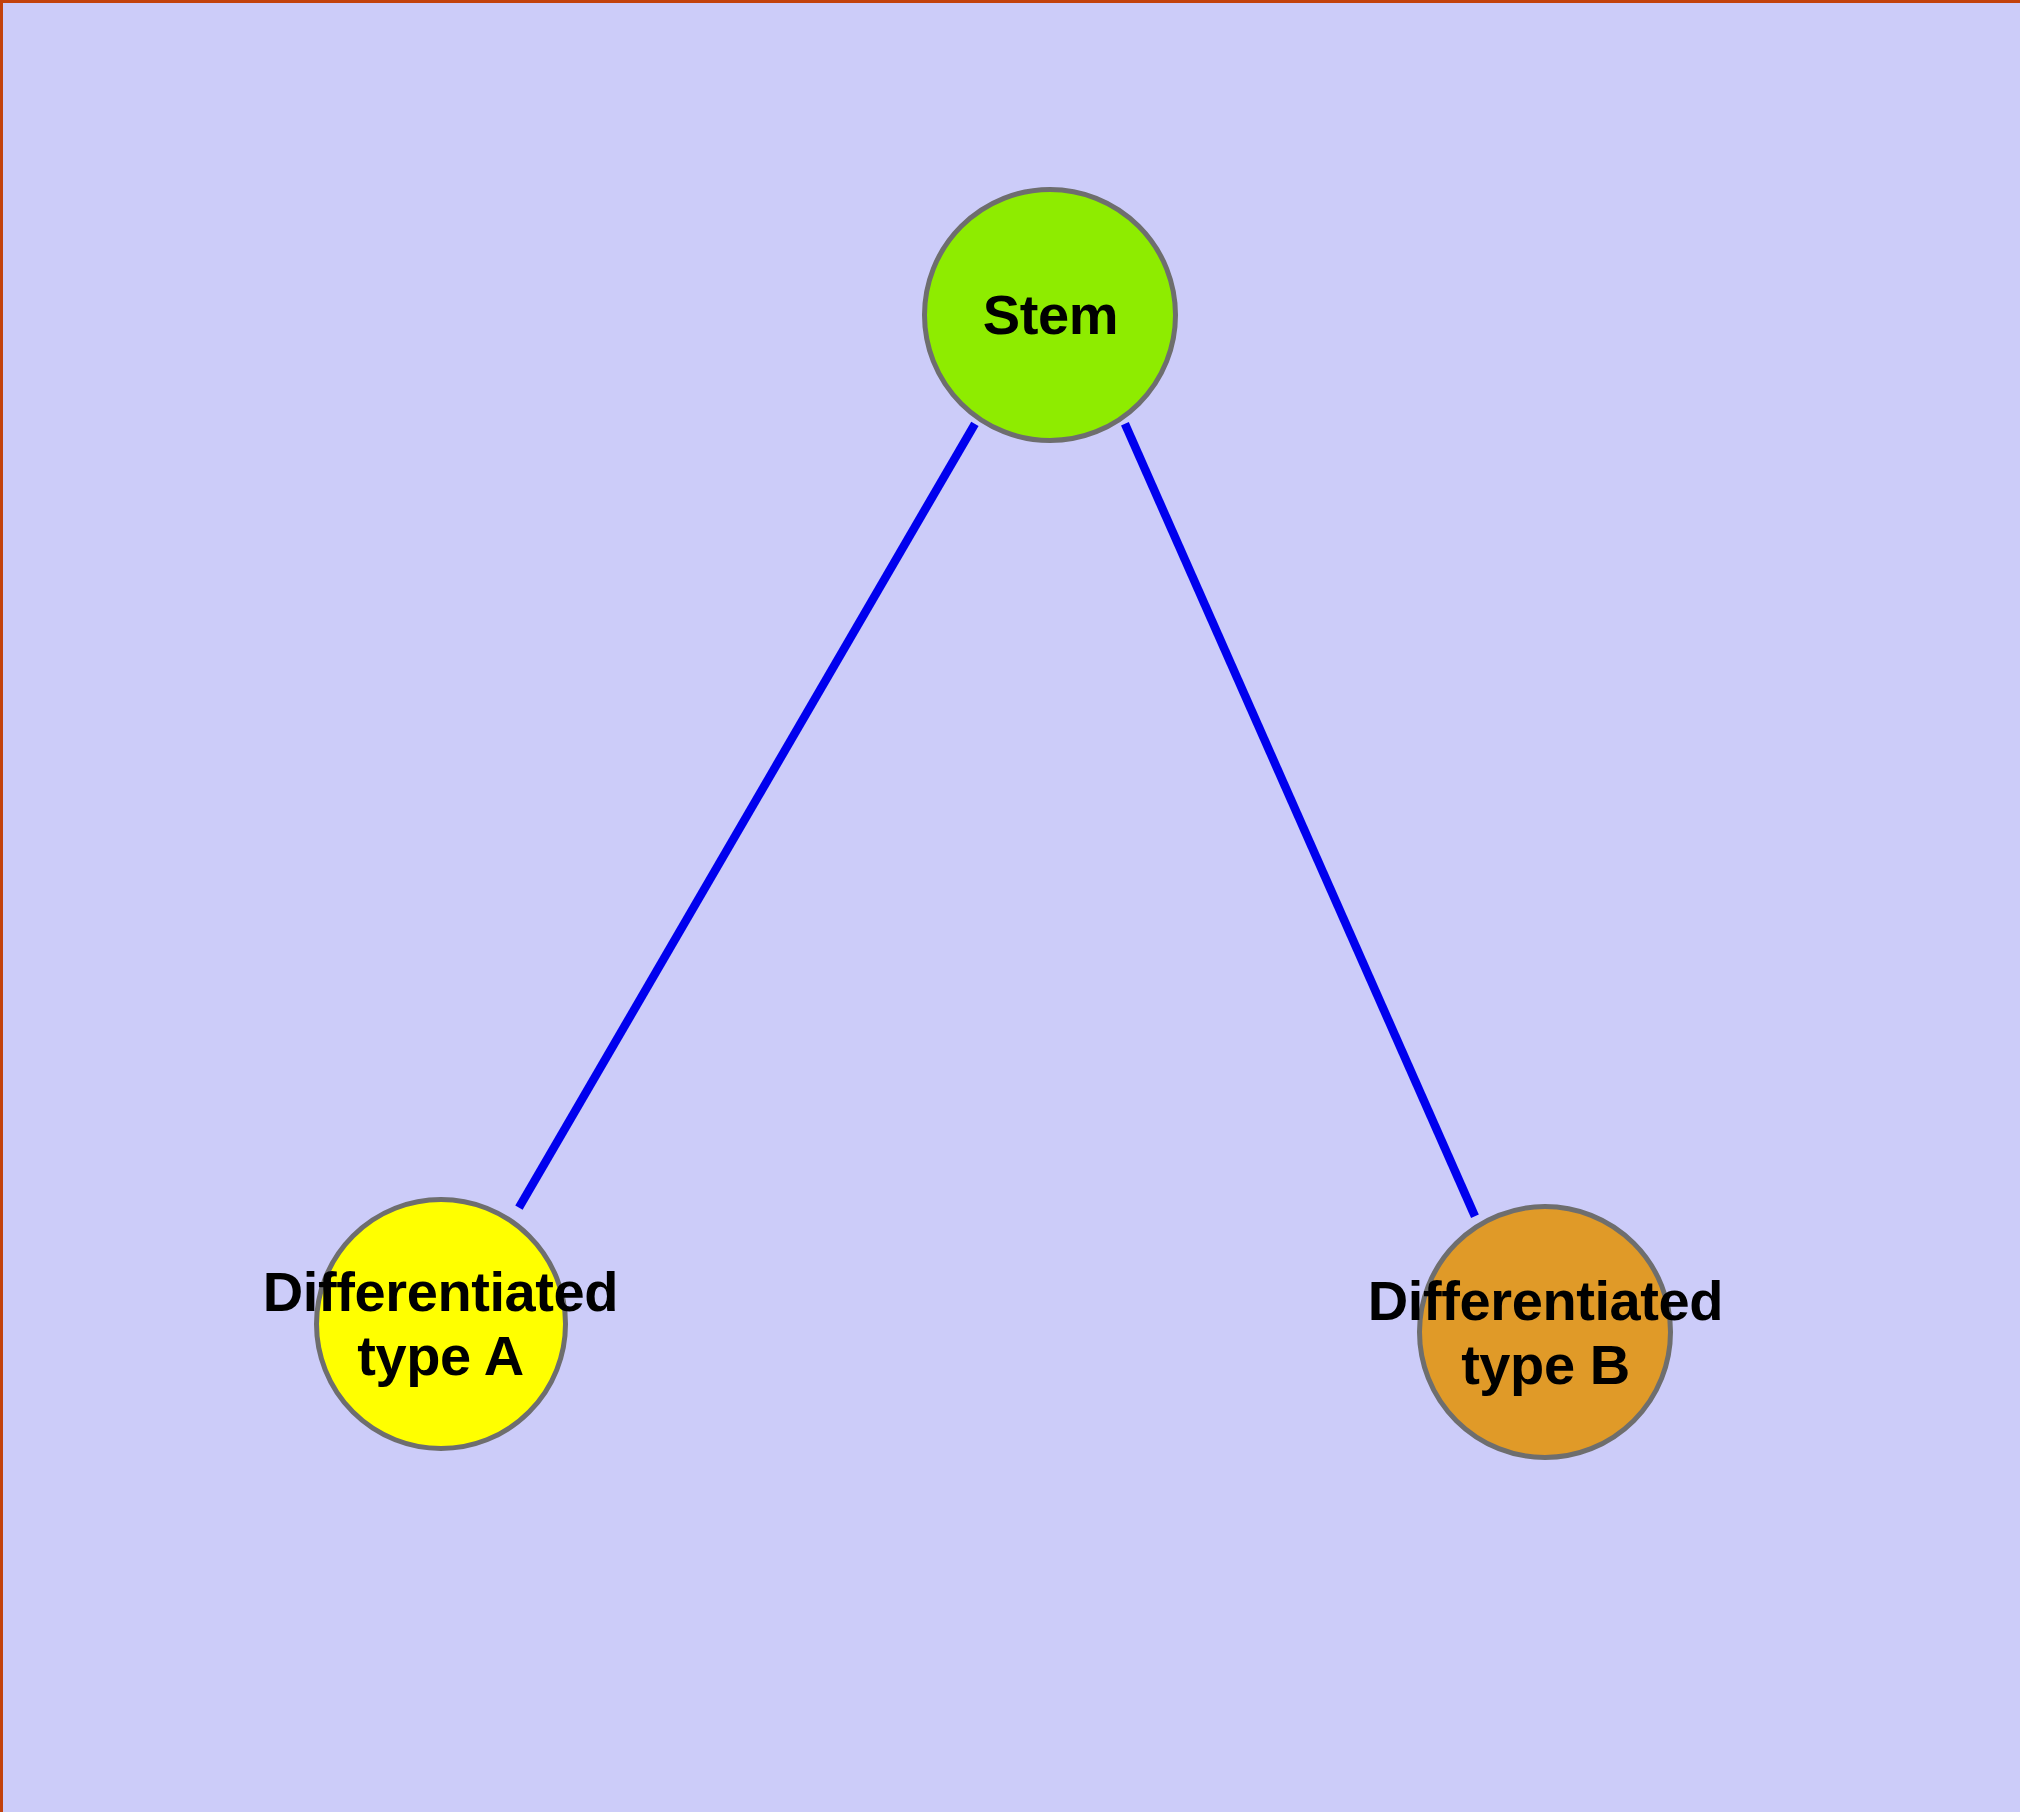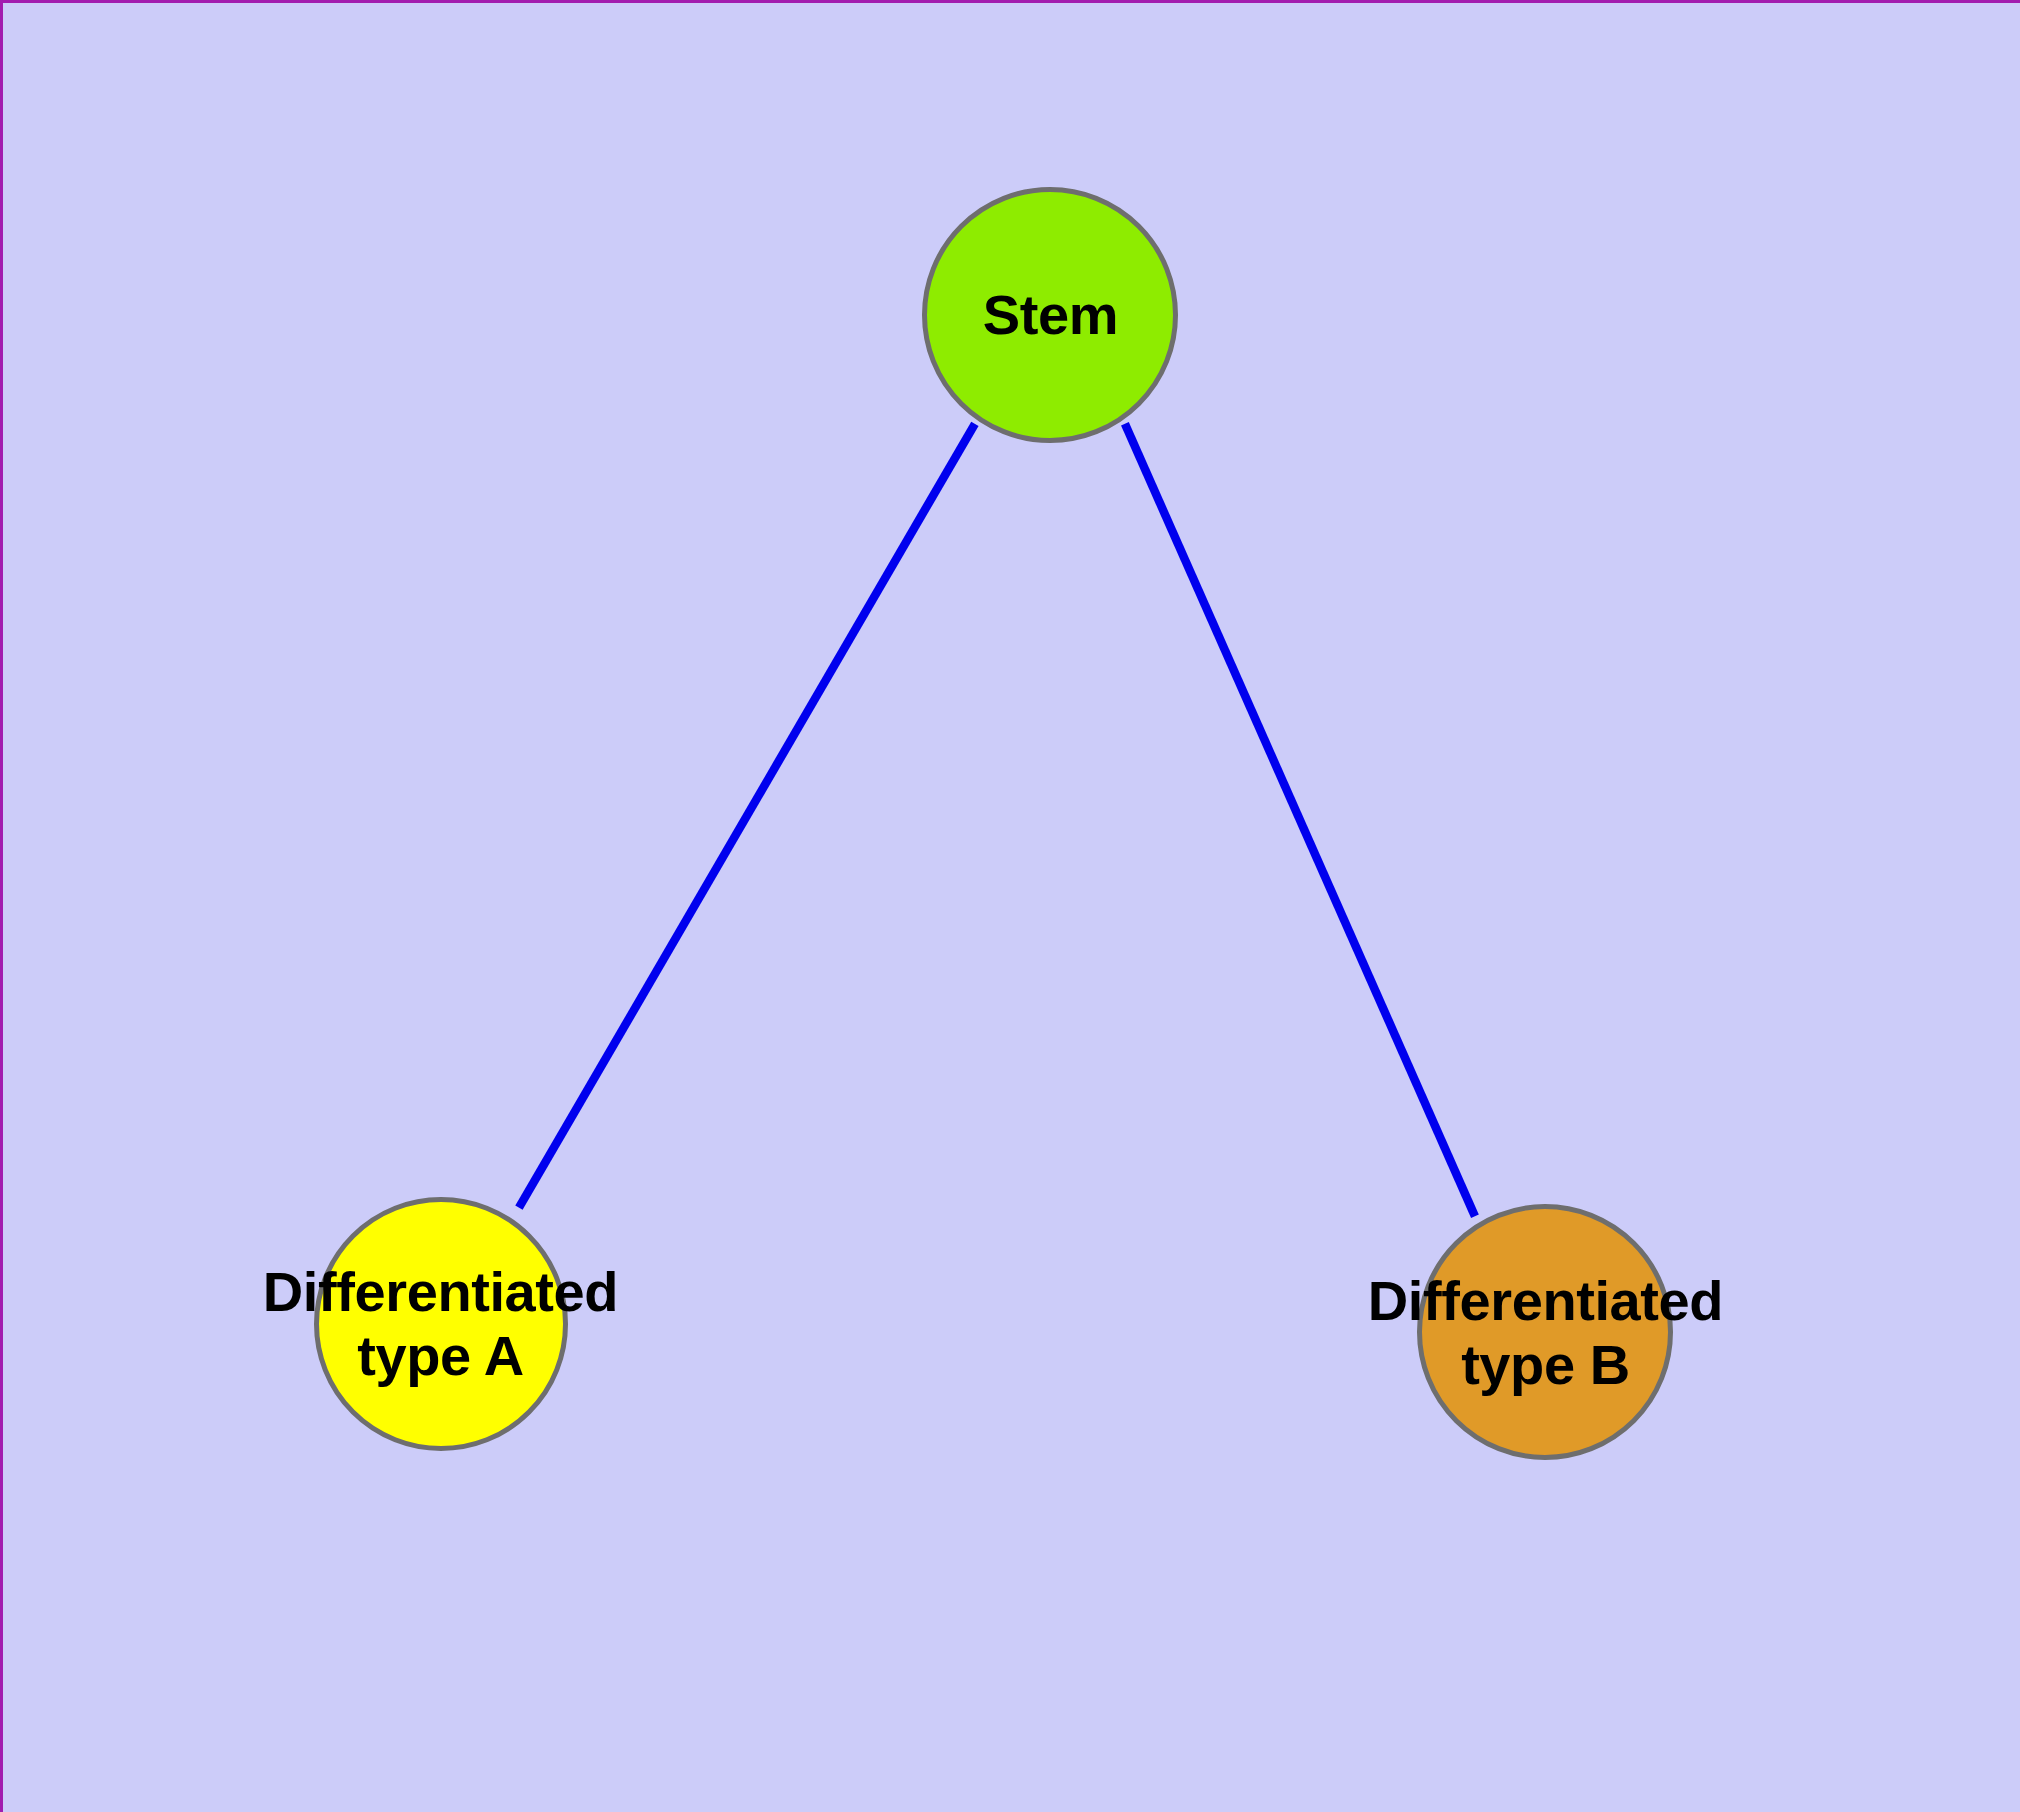--- a/index.html
+++ b/index.html
@@ -43,21 +43,21 @@
     color: #000000;
     line-height: 1.14;
     white-space: pre;
     letter-spacing: -0.4px;
     pointer-events: none;
   }
 </style>
 </head>
 <body>
 
-<div id="canvas" style="background: #a21caf;">
+<div id="canvas" style="background: #c2410c;">
 
   <div id="plot-bg" style="background: rgb(204, 204, 249);"></div>
 
   <svg id="edge-layer" viewBox="0 0 2384 2138">
       <line x1="1150" y1="500" x2="612" y2="1425" stroke="#0000ee" stroke-width="10"></line>
       <line x1="1327" y1="500" x2="1740" y2="1435" stroke="#0000ee" stroke-width="10"></line>
     </svg>
 
   <div class="node" id="node-stem" style="left: 922px; top: 187px; width: 256px; height: 256px; background: rgb(142, 236, 0); border-color: rgb(110, 110, 110); border-width: 5.1px;"></div>
   <div class="node" id="node-diff-a" style="left: 314px; top: 1197px; width: 254px; height: 254px; background: rgb(255, 255, 0); border-color: rgb(110, 110, 110); border-width: 5.1px;"></div>

